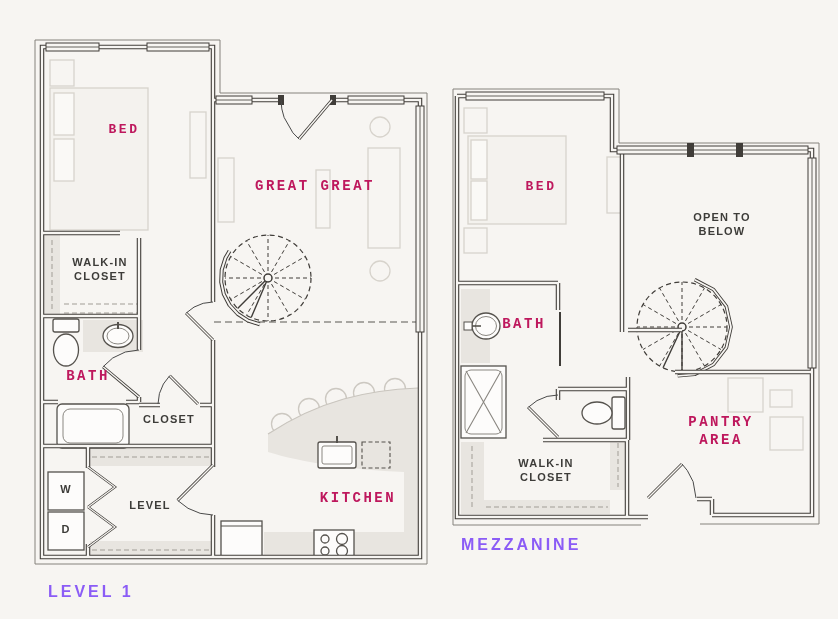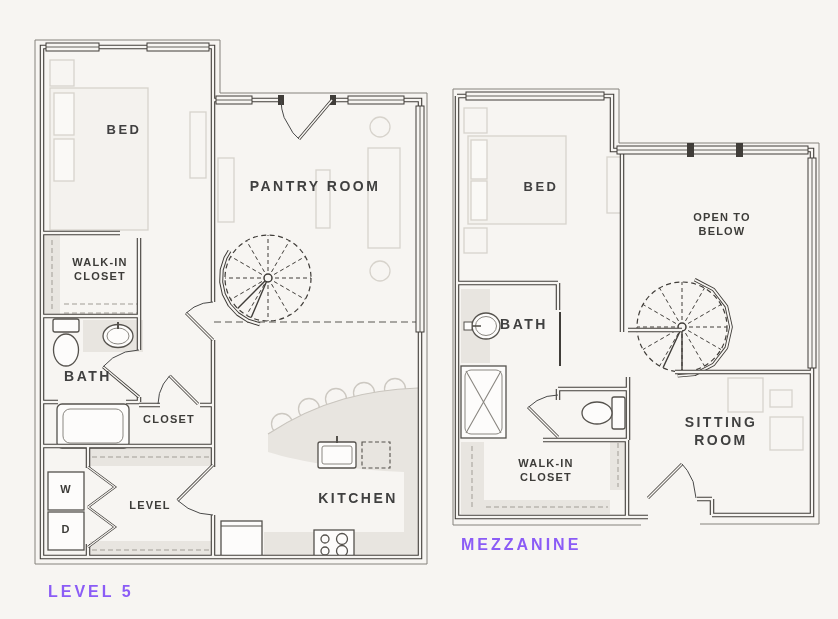--- a/index.html
+++ b/index.html
@@ -1,21 +1,21 @@
 <!DOCTYPE html>
 <html><head>
 <meta charset="utf-8">
 <style>
   html,body{margin:0;padding:0;}
   body{background:#f7f5f2;font-family:"Liberation Sans",sans-serif;}
   #stage{position:relative;width:838px;height:619px;background:#f7f5f2;overflow:hidden;}
   #plan-svg{position:absolute;left:0;top:0;}
   .plan-label{position:absolute;font-weight:700;transform:translate(-50%,-50%);
     white-space:pre-line;text-align:center;line-height:1.25;}
-  .amber{color:#404040;font-size:14px;letter-spacing:2.5px;}
+  .amber{color:#be185d;font-size:14px;letter-spacing:2.5px;font-family:Liberation Mono, monospace;}
   .amber.sm{font-size:13px;}
   .dark{color:#3d3c39;font-size:11px;letter-spacing:1.2px;}
   .title{color:#8b5cf6;font-size:16px;letter-spacing:3px;transform:translate(0,-50%);text-align:left;}
 </style>
 </head>
 <body>
 
 <div id="stage">
 <svg id="plan-svg" width="838" height="619" viewBox="0 0 838 619">
 
@@ -273,32 +273,32 @@
     <path d="M558,437 L528,407" stroke="#f7f5f2" stroke-width="1.4"></path>
     <path d="M558,395 L547.1,396.4 L537,400.6 L528.3,407.3" stroke="#4a4a4a" stroke-width="1"></path>
 
     <path d="M648,498 L682,464" stroke="#403d39" stroke-width="3"></path>
     <path d="M648,498 L682,464" stroke="#f7f5f2" stroke-width="1.4"></path>
     <path d="M696,498 L693.1,481.6 L687.3,470.5 L682,464" stroke="#4a4a4a" stroke-width="1"></path>
   </g>
 </svg>
 
   <div class="plan-label amber sm" style="left:124px;top:130px">BED</div>
-  <div class="plan-label amber" style="left:315px;top:187px">PANTRY ROOM</div>
+  <div class="plan-label amber" style="left:315px;top:187px">GREAT GREAT</div>
   <div class="plan-label dark" style="left:100px;top:270px">WALK-IN
 CLOSET</div>
   <div class="plan-label amber" style="left:88px;top:377px">BATH</div>
   <div class="plan-label dark" style="left:169px;top:420px">CLOSET</div>
   <div class="plan-label dark" style="left:150px;top:506px">LEVEL</div>
   <div class="plan-label amber" style="left:358px;top:499px">KITCHEN</div>
   <div class="plan-label dark" style="left:66px;top:490px">W</div>
   <div class="plan-label dark" style="left:66px;top:530px">D</div>
-  <div class="plan-label title" style="left:48px;top:592px">LEVEL 5</div>
+  <div class="plan-label title" style="left:48px;top:592px">LEVEL 1</div>
 
   <div class="plan-label amber sm" style="left:541px;top:187px">BED</div>
   <div class="plan-label dark" style="left:722px;top:225px">OPEN TO
 BELOW</div>
   <div class="plan-label amber" style="left:524px;top:325px">BATH</div>
   <div class="plan-label dark" style="left:546px;top:471px">WALK-IN
 CLOSET</div>
-  <div class="plan-label amber" style="left:721px;top:431px">SITTING ROOM</div>
+  <div class="plan-label amber" style="left:721px;top:431px">PANTRY AREA</div>
   <div class="plan-label title" style="left:461px;top:545px">MEZZANINE</div>
 </div>
 
 </body></html>

